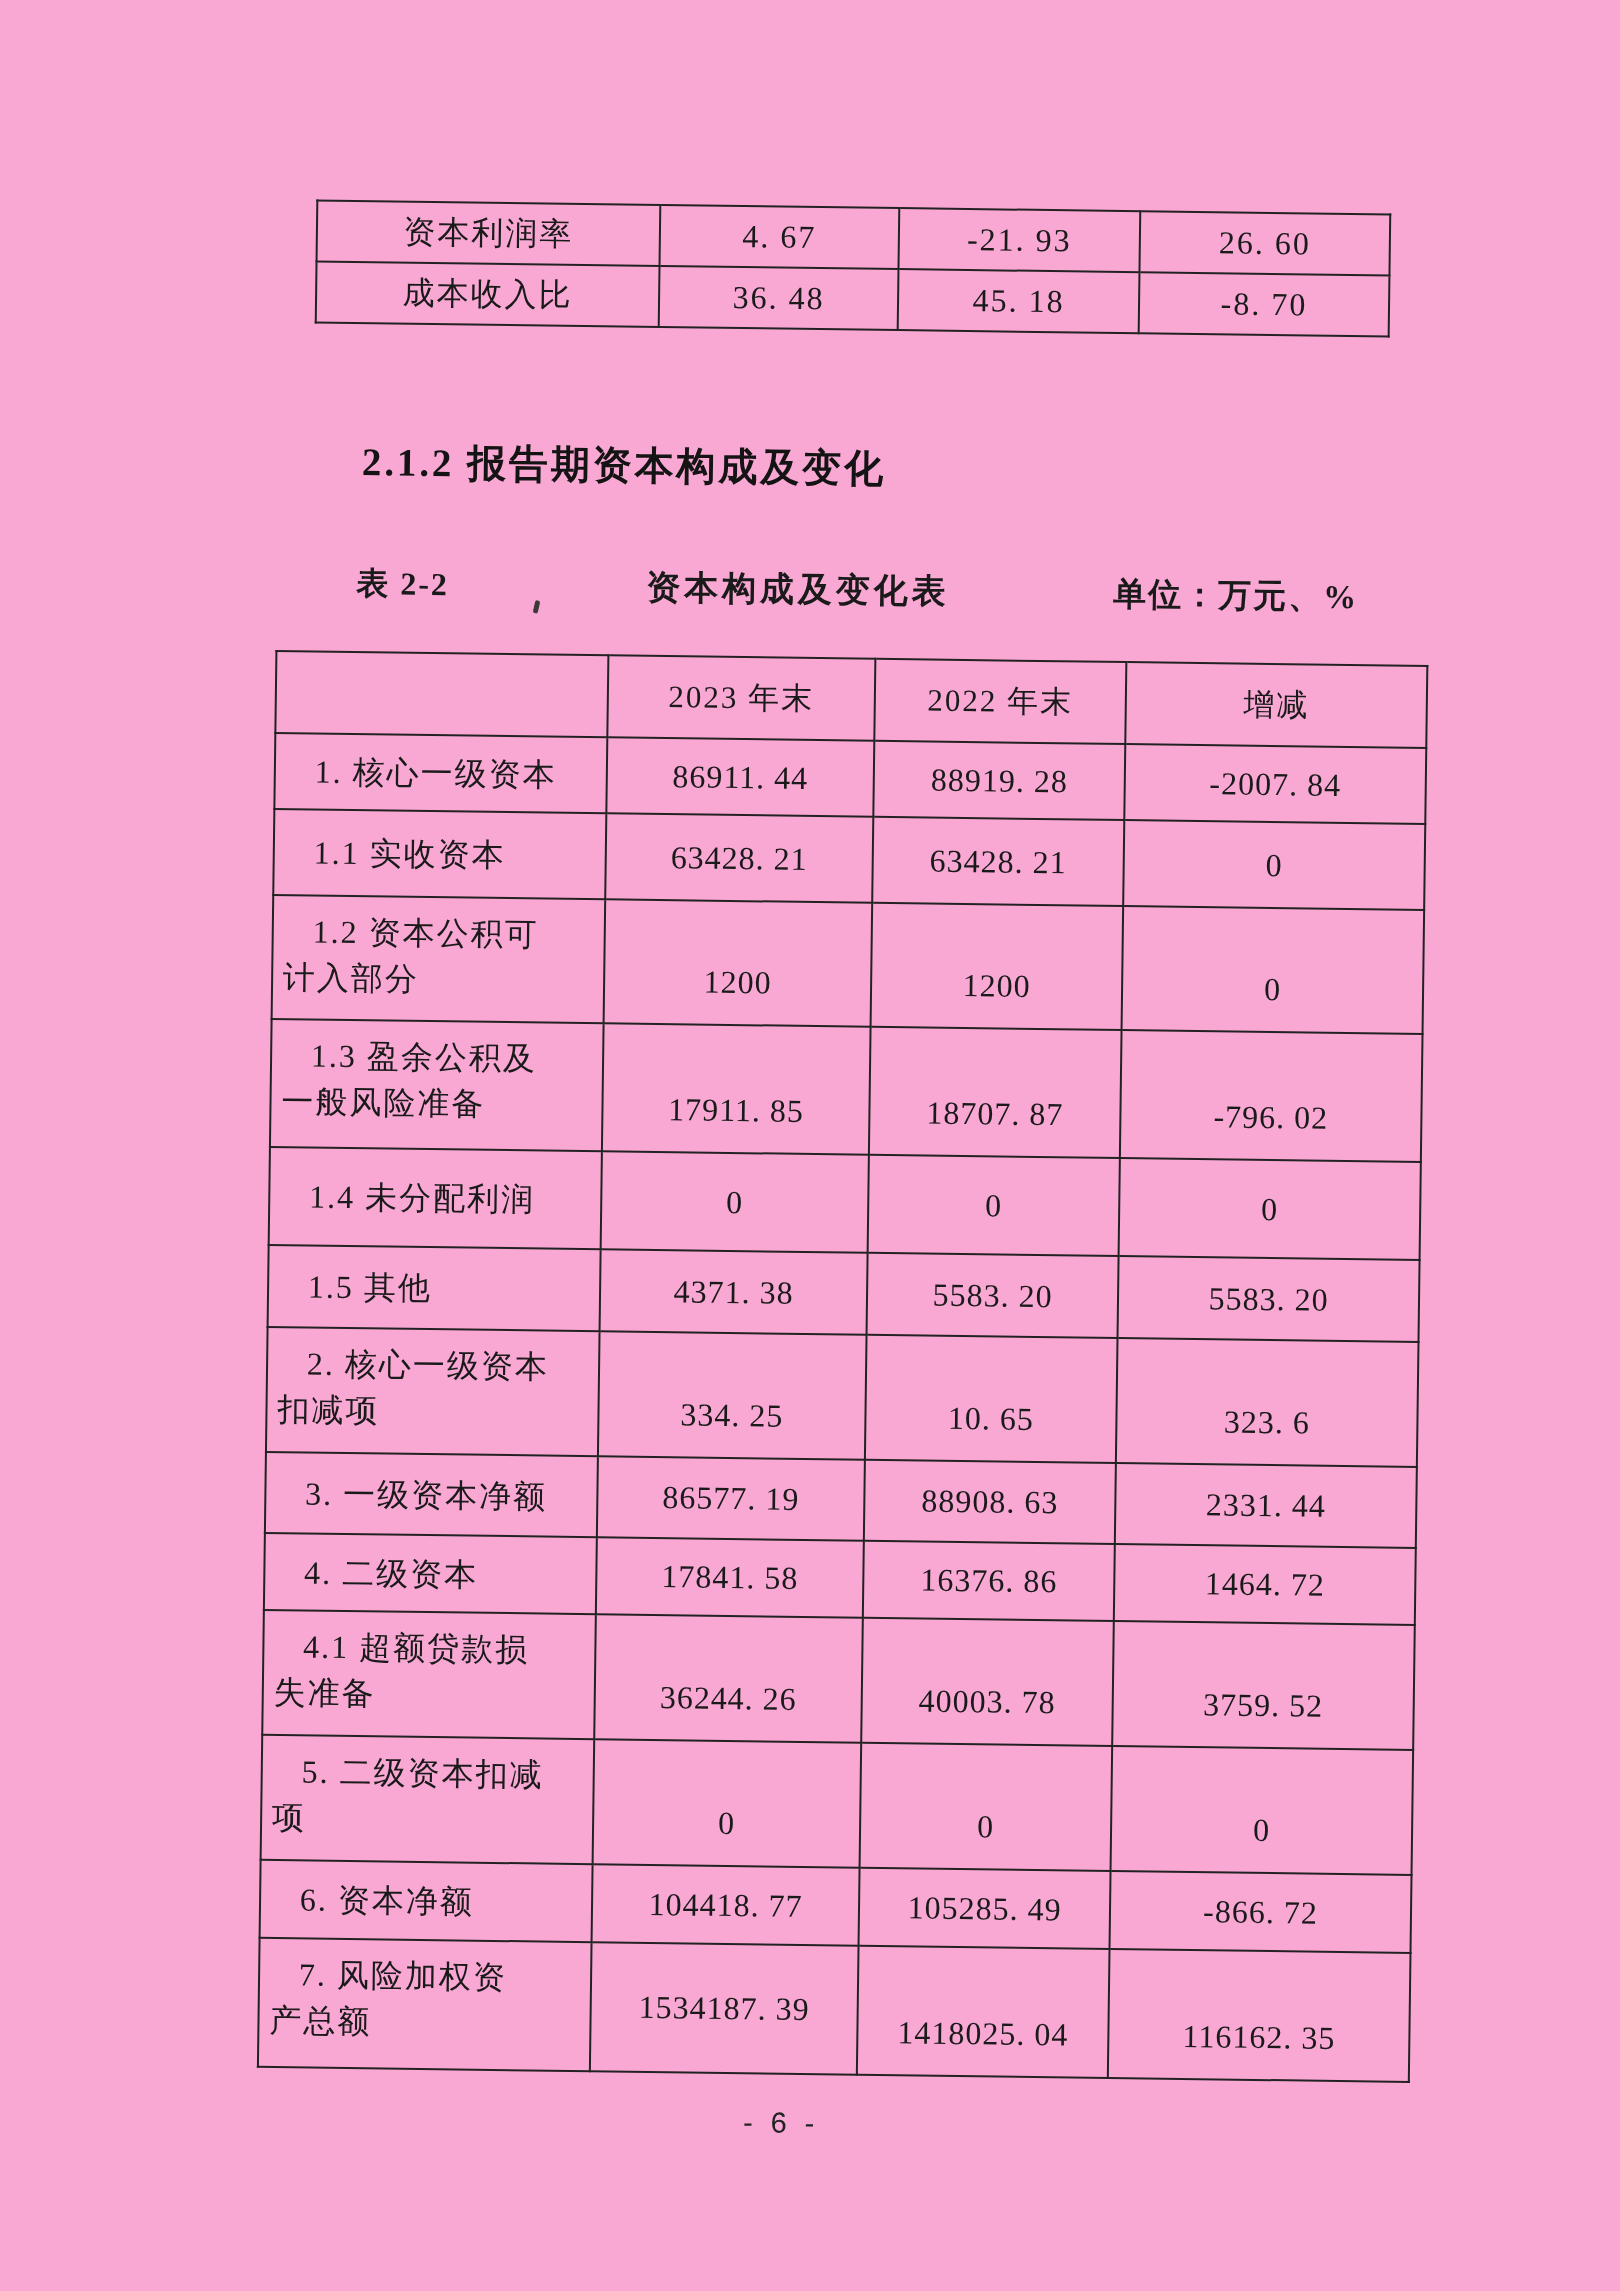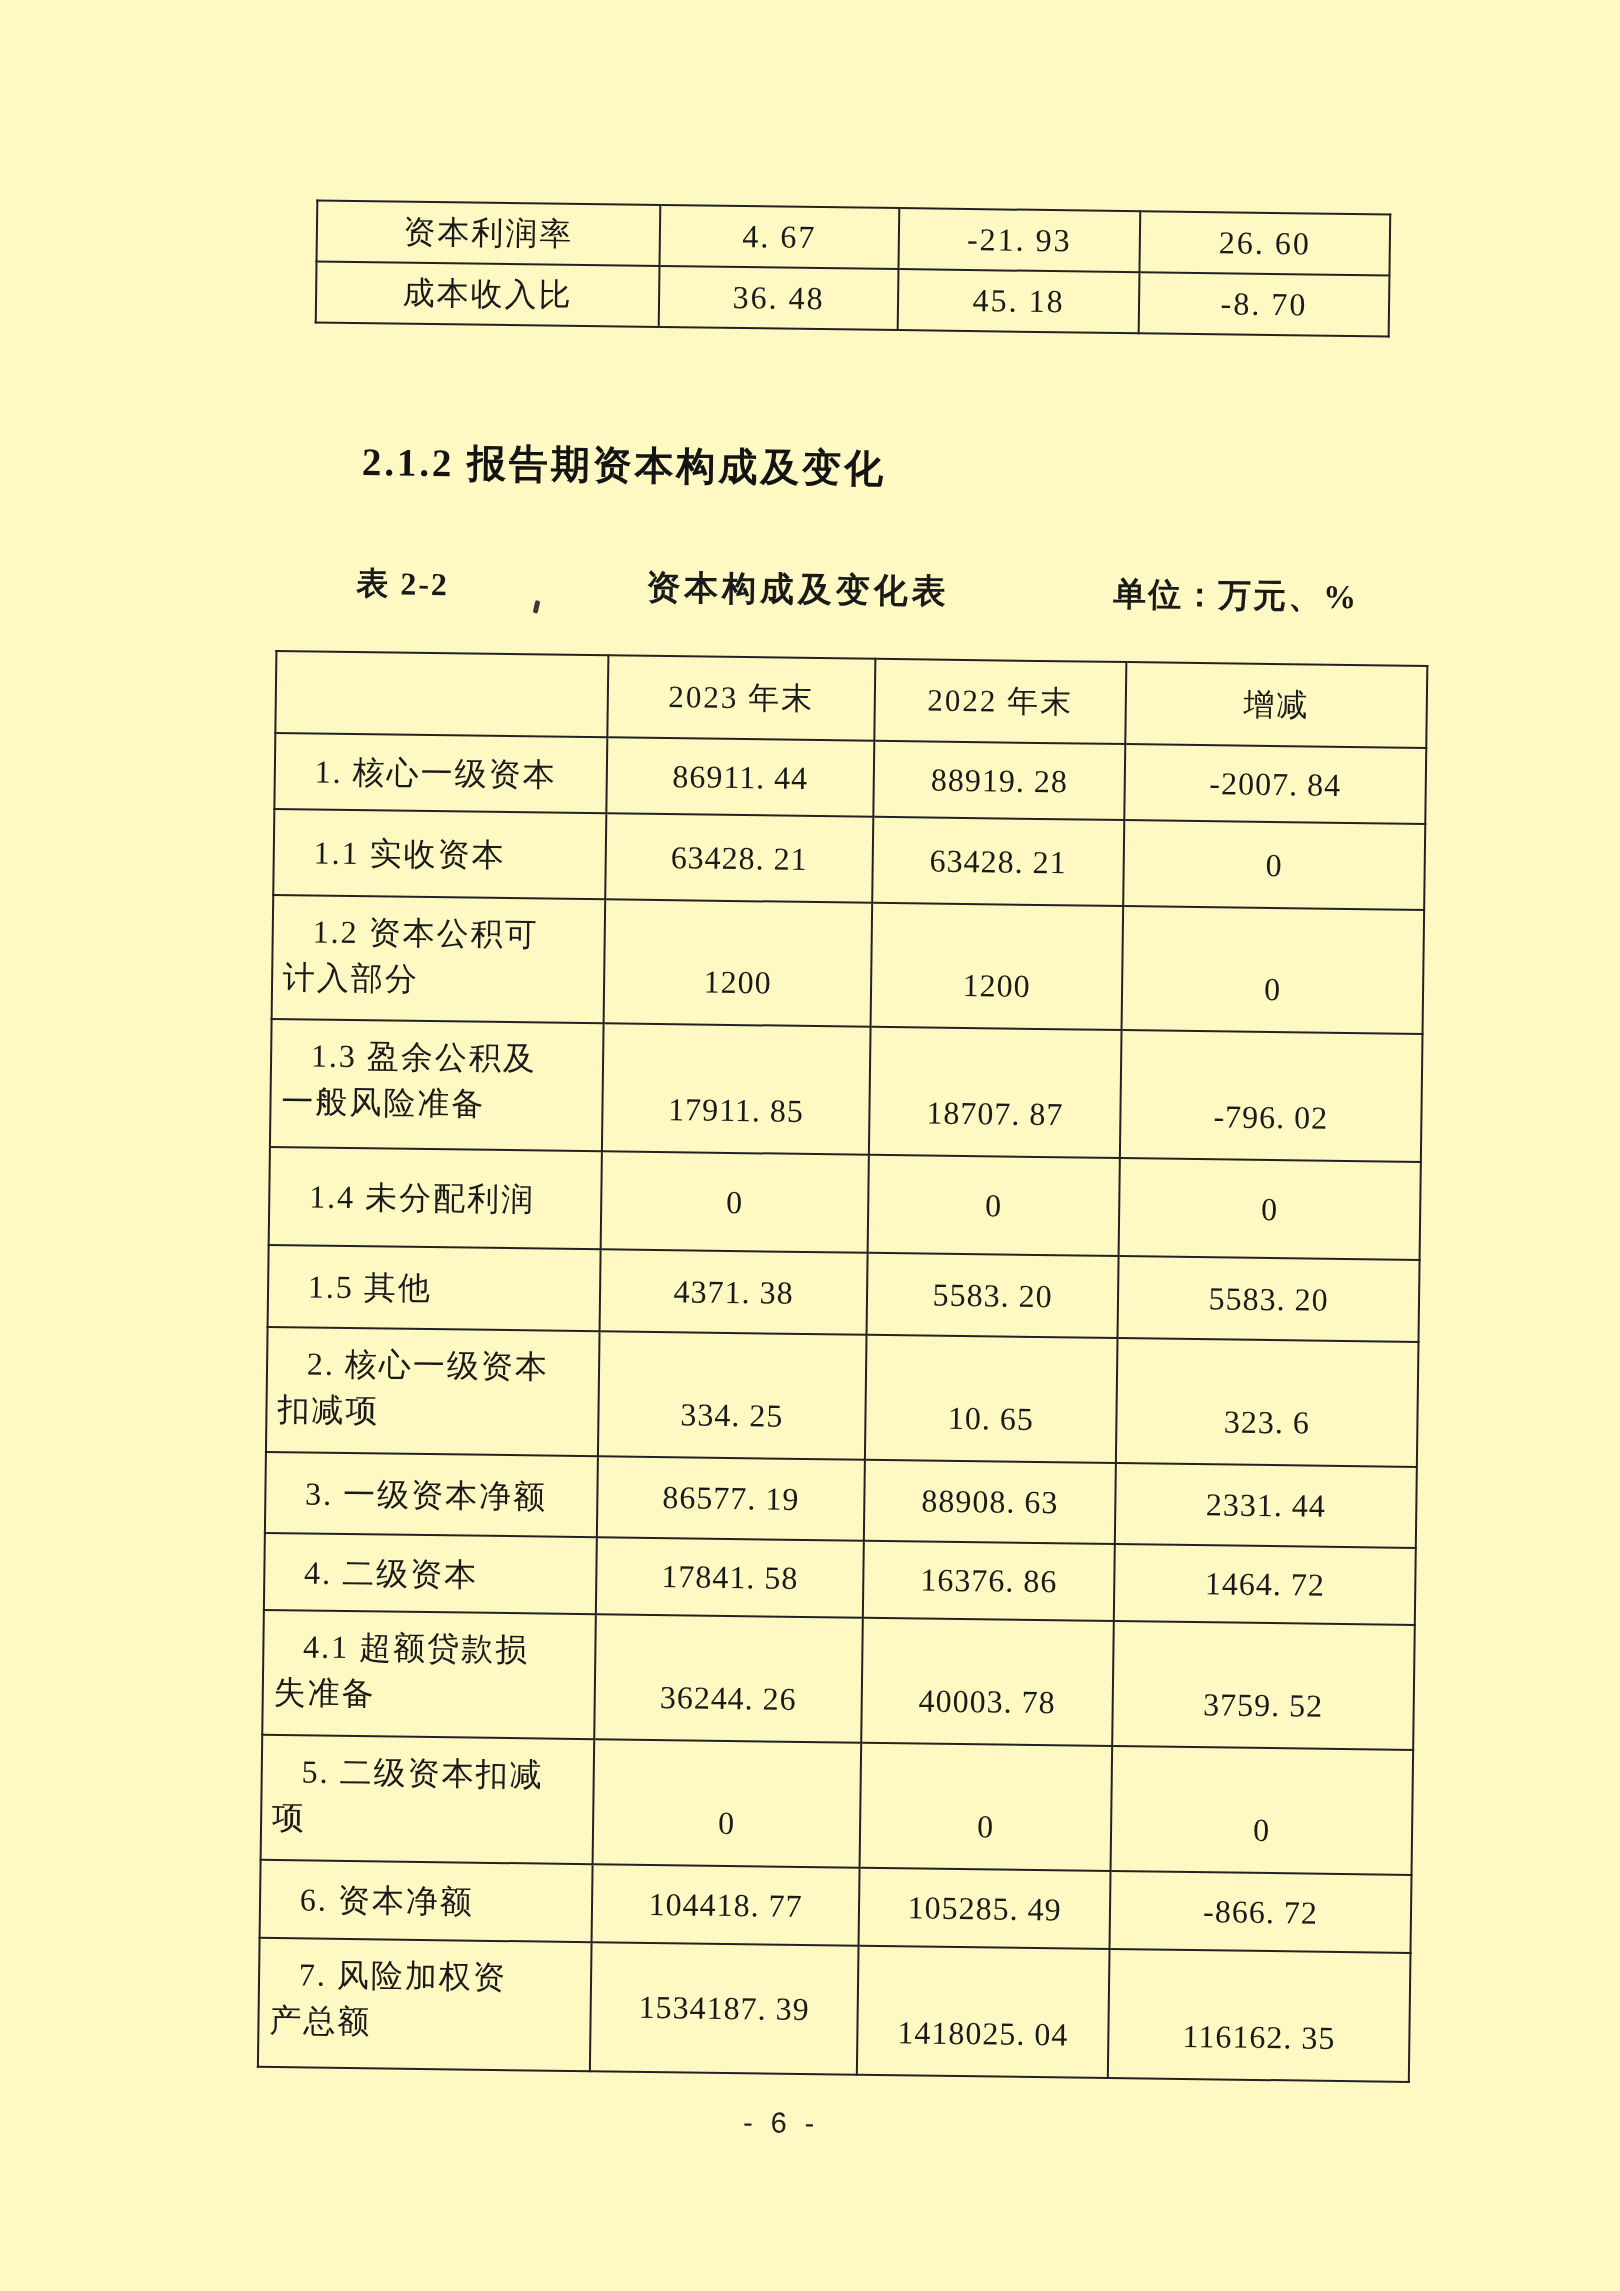--- a/index.html
+++ b/index.html
@@ -6,21 +6,21 @@
   html, body { margin: 0; padding: 0; }
   body {
     width: 1620px; height: 2292px;
     background: #ffffff;
     font-family: "Liberation Serif", "DejaVu Serif", serif;
     color: #1a1a1a;
   }
   .page {
     position: relative;
     width: 1620px; height: 2292px;
-    background: #fef9c3;
+    background: #f9a8d4;
     overflow: hidden;
   }
   
   .scan {
     position: absolute; inset: 0;
     transform: rotate(0.75deg);
     transform-origin: 810px 1146px;
   }
 
   table { border-collapse: collapse; table-layout: fixed; }

